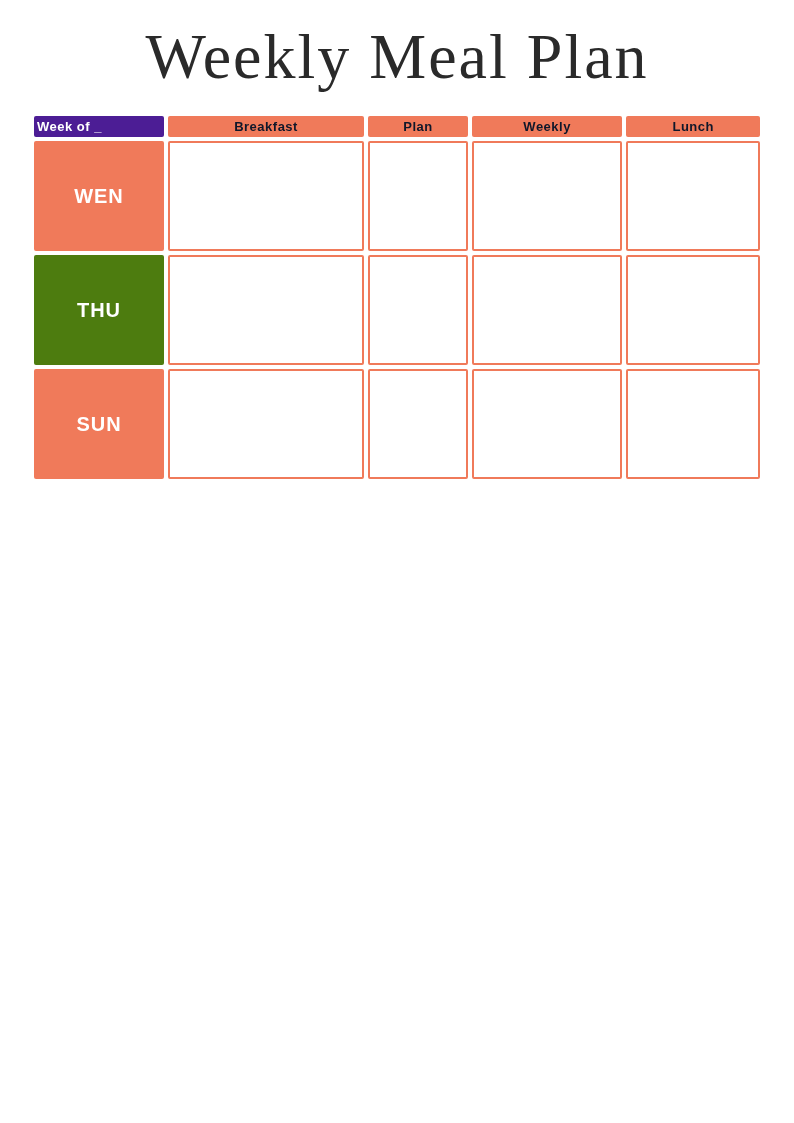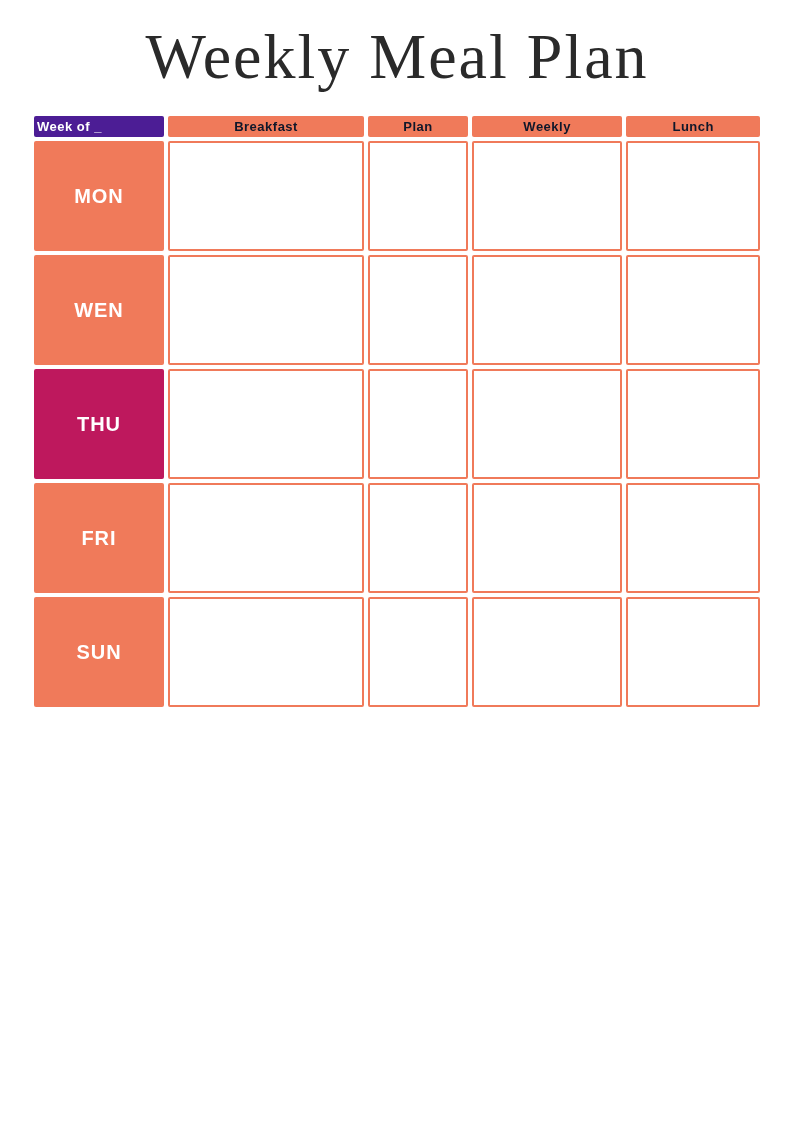--- a/index.html
+++ b/index.html
@@ -71,21 +71,21 @@
       font-weight: bold;
       font-size: 20px;
       text-align: center;
       width: 130px;
       height: 110px;
       letter-spacing: 1px;
       border-radius: 2px;
     }
 
     .day-cell.lighter {
-      background: #be185d;
+      background: #4d7c0f;
     }
 
     .meal-cell {
       border: 2px solid #f07a5a;
       height: 110px;
       background: #ffffff;
       border-radius: 2px;
     }
 
     .header-row th, .day-row td {
@@ -101,43 +101,29 @@
   <thead>
     <tr class="header-row">
       <th class="header-week">Week of _</th>
       <th class="header-meal">Breakfast</th>
       <th class="header-meal">Plan</th>
       <th class="header-meal">Weekly</th>
       <th class="header-meal">Lunch</th>
     </tr>
   </thead>
   <tbody id="meal-body">
-  <tr class="day-row">
-        <td class="day-cell">MON</td>
-        <td class="meal-cell"></td>
-        <td class="meal-cell"></td>
-        <td class="meal-cell"></td>
-        <td class="meal-cell"></td>
-      </tr>
       <tr class="day-row">
         <td class="day-cell">WEN</td>
         <td class="meal-cell"></td>
         <td class="meal-cell"></td>
         <td class="meal-cell"></td>
         <td class="meal-cell"></td>
       </tr>
       <tr class="day-row">
         <td class="day-cell lighter">THU</td>
-        <td class="meal-cell"></td>
-        <td class="meal-cell"></td>
-        <td class="meal-cell"></td>
-        <td class="meal-cell"></td>
-      </tr>
-      <tr class="day-row">
-        <td class="day-cell">FRI</td>
         <td class="meal-cell"></td>
         <td class="meal-cell"></td>
         <td class="meal-cell"></td>
         <td class="meal-cell"></td>
       </tr>
       <tr class="day-row">
         <td class="day-cell">SUN</td>
         <td class="meal-cell"></td>
         <td class="meal-cell"></td>
         <td class="meal-cell"></td>

